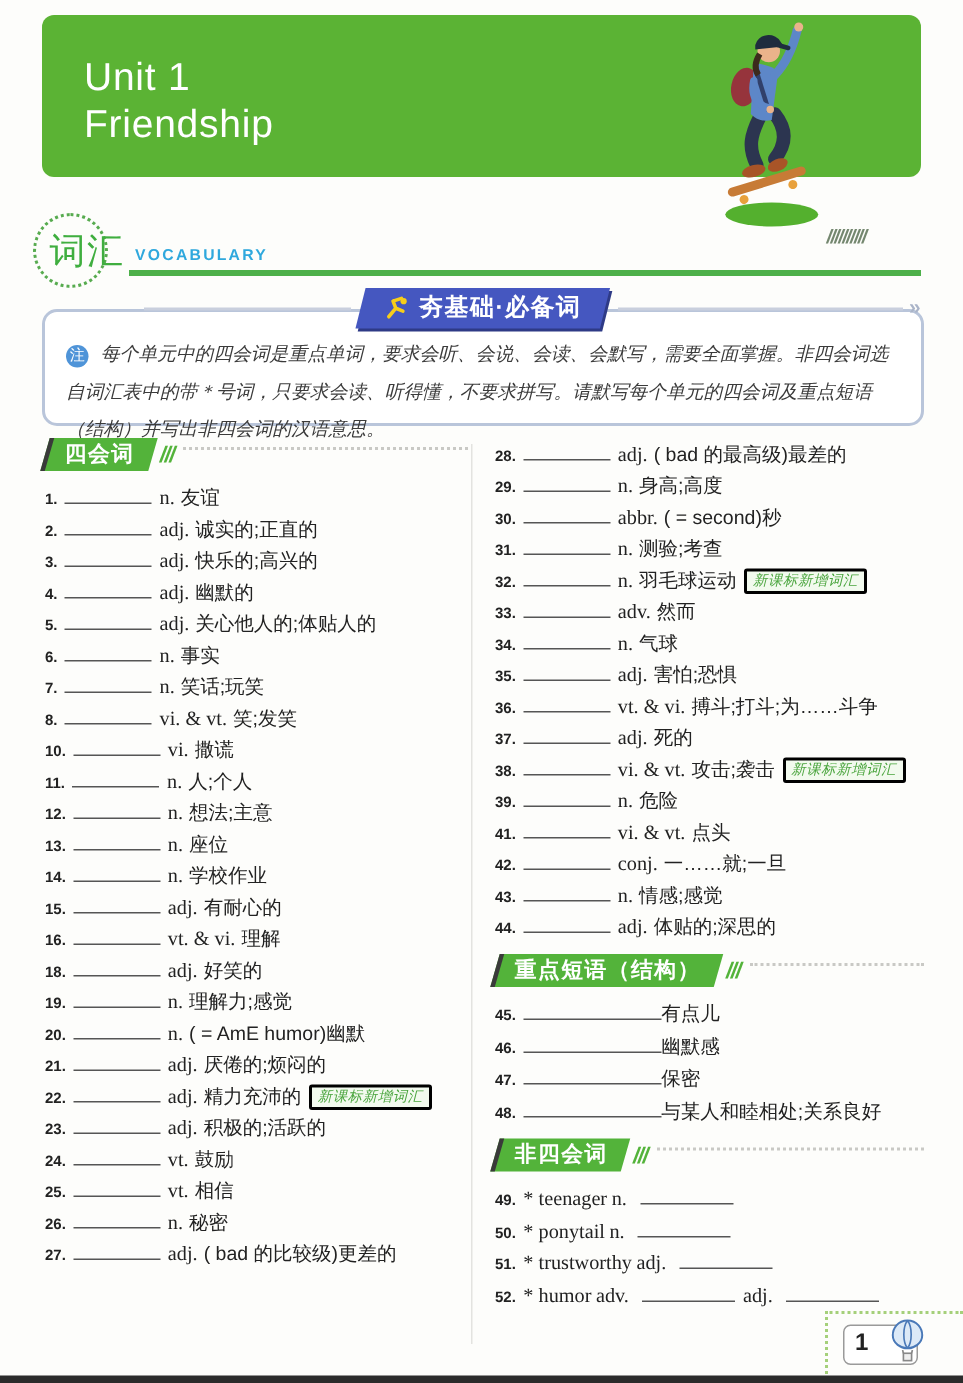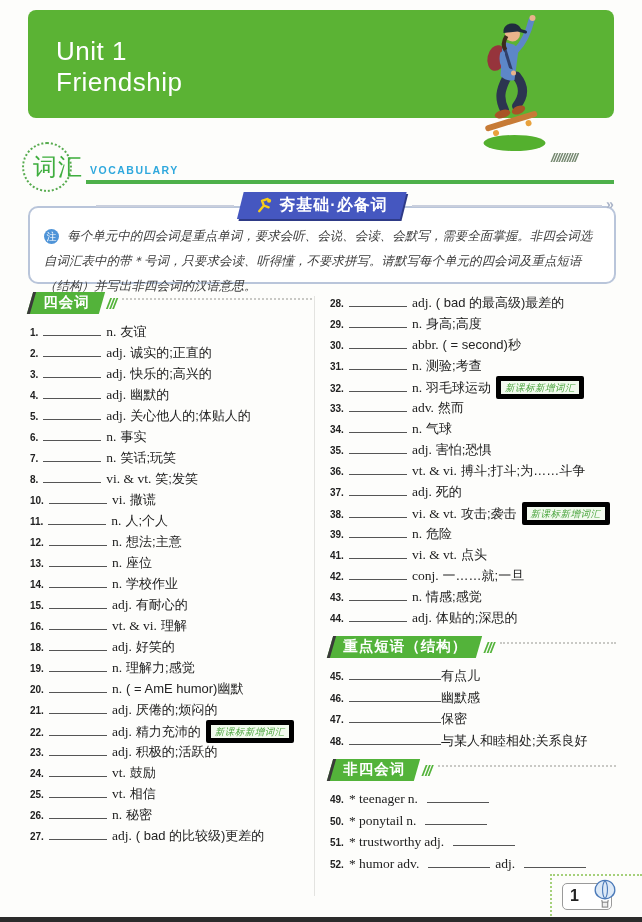--- a/index.html
+++ b/index.html
@@ -62,21 +62,21 @@
   .item.tall{height:21.5px;line-height:21.5px;}
   .num{font-weight:bold;font-size:10px;margin-right:3px;}
   .pos{font-family:"Liberation Serif","DejaVu Serif",serif;
        font-size:13.5px;margin:0 4px 0 3px;}
   .word{font-family:"Liberation Serif","DejaVu Serif",serif;font-size:13.5px;margin-left:2px;}
   .def{color:#222;}
   .blank{display:inline-block;width:58px;height:12px;border-bottom:1.2px solid #555;margin:0 2px;}
   .blank.wide{width:92px;margin-right:0;}
   .blank.nf{width:62px;margin-left:5px;}
   .tag{display:inline-block;margin-left:5px;padding:0 4px;font-size:9.5px;font-style:italic;
-       color:#4aa53e;border:5px solid #000000;background:#f2faee;border-radius:2px;
+       color:#4aa53e;border:2px solid #000000;background:#f2faee;border-radius:2px;
        line-height:13px;vertical-align:1px;letter-spacing:.5px;}
 
   
   .footer-corner{position:absolute;right:0;bottom:6px;width:90px;height:40px;
                  border-top:2px dotted #a5d07a;border-left:2px dotted #a5d07a;}
   .page-badge{position:absolute;left:10px;top:7px;width:48px;height:25px;background:#fff;
               border:1.5px solid #9a9a9a;border-radius:5px;text-align:left;}
   .page-num{font-weight:bold;font-size:16px;margin-left:7px;line-height:24px;}
   .balloon{position:absolute;right:-6px;top:-5px;}
   .bottom-bar{position:absolute;left:0;bottom:0;width:100%;height:5px;background:#2b2b2b;}

